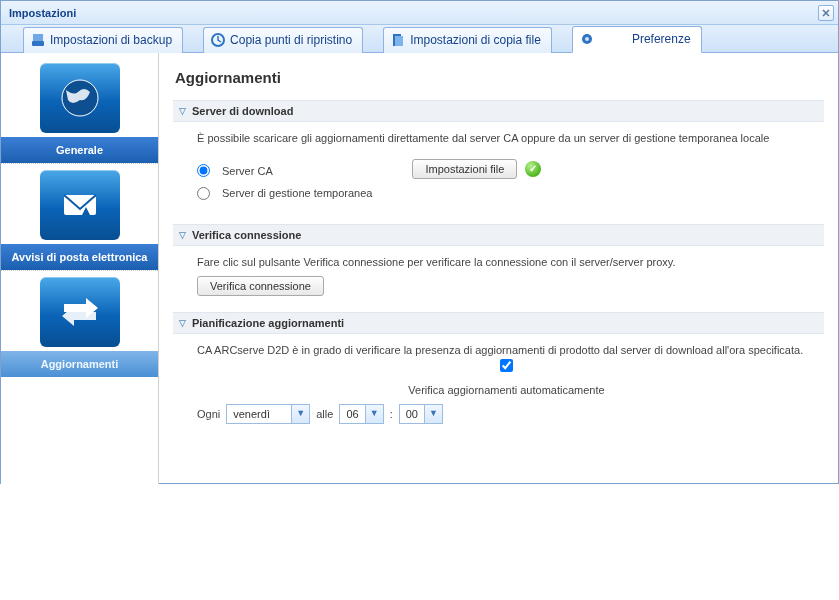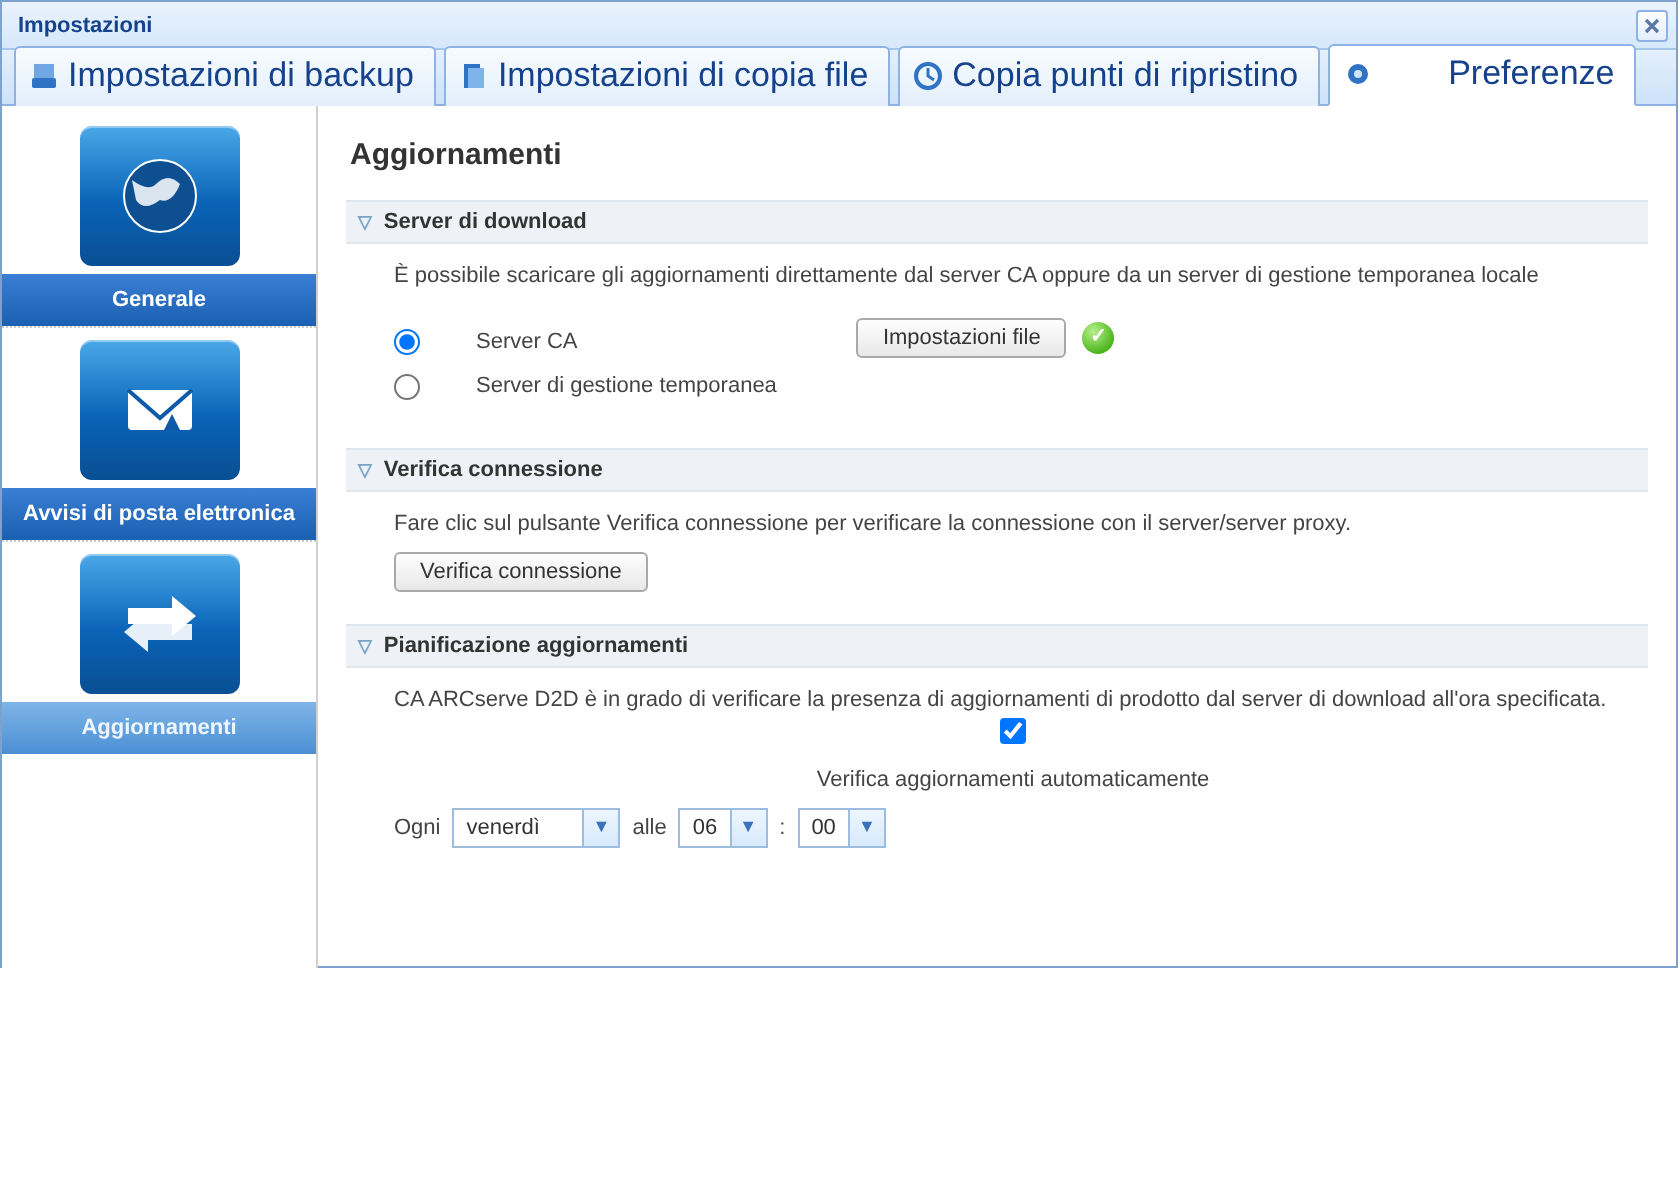--- a/index.html
+++ b/index.html
@@ -28,22 +28,22 @@
   border-bottom: 1px solid #8db2e3;
   display: flex; align-items: flex-end; padding: 0 6px;
 }
 .tab {
   display: flex; align-items: center; gap: 4px;
   padding: 4px 10px 5px 6px;
   border: 1px solid #8db2e3; border-bottom: none;
   background: linear-gradient(#f7fbff, #e3effb);
   border-radius: 3px 3px 0 0;
   margin-right: 4px; cursor: pointer;
-  color: #15428b; font-size: 17px;
-  position: relative; top: 1px;
+  color: #15428b; font-size: 12px;
+  position: relative; top: 1px; margin-left: 16px;
 }
 .tab.active {
   background: #fff; border-bottom: 1px solid #fff; gap: 37px;
 }
 .tab .ticon {
   width: 16px; height: 16px; display: inline-flex; align-items: center; justify-content: center;
 }
 
 .body-area {
   display: flex;
@@ -88,21 +88,21 @@
   border-top: 1px solid #dfe6ee;
   border-bottom: 1px solid #dfe6ee;
   padding: 4px 6px;
   display: flex; align-items: center; gap: 6px;
   color: #333; font-weight: bold; font-size: 11px;
   margin-top: 4px;
 }
 .section-head .tri { color: #7aa3c6; font-size: 9px; }
 .section-body { padding: 8px 8px 12px 24px; font-size: 11px; color: #444; line-height: 1.5; }
 
-.radio-row { display: flex; gap: 24px; margin: 6px 0; }
+.radio-row { display: flex; align-items: center; gap: 8px; margin: 6px 0; }
 .radio-row input { margin-right: 4px; }
 
 .btn {
   border: 1px solid #a9a9a9;
   border-radius: 3px;
   background: linear-gradient(#fefefe, #e8e8e8);
   padding: 3px 12px;
   font-size: 11px; color: #333;
   cursor: pointer;
 }
@@ -161,34 +161,34 @@
         <svg width="16" height="16" viewBox="0 0 16 16">
             <rect x="2" y="9" width="12" height="5" rx="1" fill="#2f73c4"></rect>
             <rect x="3" y="2" width="10" height="7" fill="#6fa8e4"></rect>
           </svg>
       </span>
       <span>Impostazioni di backup</span>
     </div>
     <div class="tab">
       <span class="ticon">
         <svg width="16" height="16" viewBox="0 0 16 16">
+            <circle cx="8" cy="8" r="6" fill="none" stroke="#2f73c4" stroke-width="2"></circle>
+            <path d="M8 4 L8 8 L11 10" stroke="#2f73c4" stroke-width="1.5" fill="none"></path>
+          </svg>
+      </span>
+      <span>Copia punti di ripristino</span>
+    </div>
+    <div class="tab">
+      <span class="ticon">
+        <svg width="16" height="16" viewBox="0 0 16 16">
             <rect x="3" y="2" width="8" height="12" fill="#2f73c4"></rect>
             <rect x="5" y="4" width="8" height="10" fill="#7db4ec"></rect>
           </svg>
       </span>
       <span>Impostazioni di copia file</span>
-    </div>
-    <div class="tab">
-      <span class="ticon">
-        <svg width="16" height="16" viewBox="0 0 16 16">
-            <circle cx="8" cy="8" r="6" fill="none" stroke="#2f73c4" stroke-width="2"></circle>
-            <path d="M8 4 L8 8 L11 10" stroke="#2f73c4" stroke-width="1.5" fill="none"></path>
-          </svg>
-      </span>
-      <span>Copia punti di ripristino</span>
     </div>
     <div class="tab active">
       <span class="ticon">
         <svg width="16" height="16" viewBox="0 0 16 16">
             <circle cx="8" cy="8" r="5" fill="#2f73c4"></circle>
             <circle cx="8" cy="8" r="2" fill="#cfe4f8"></circle>
           </svg>
       </span>
       <span>Preferenze</span>
     </div>

